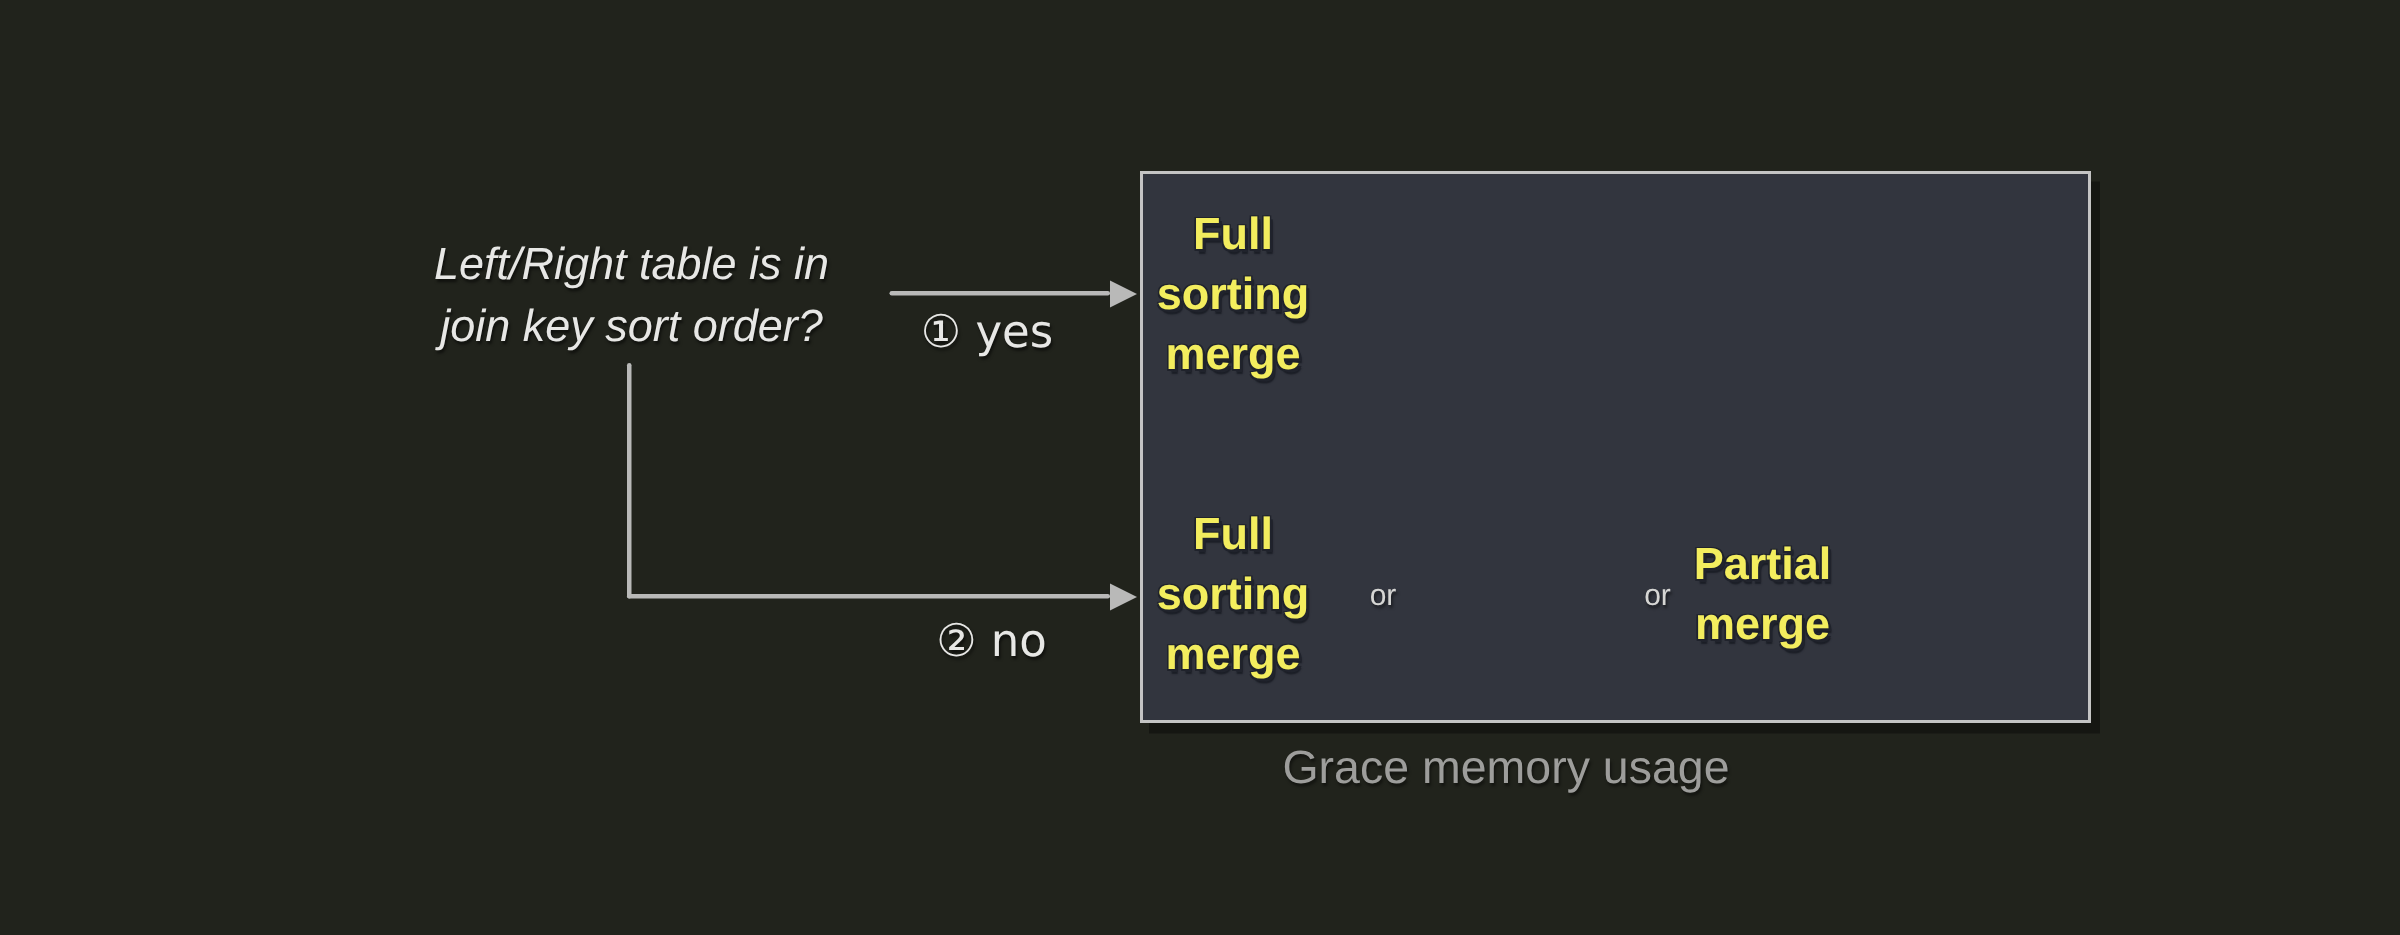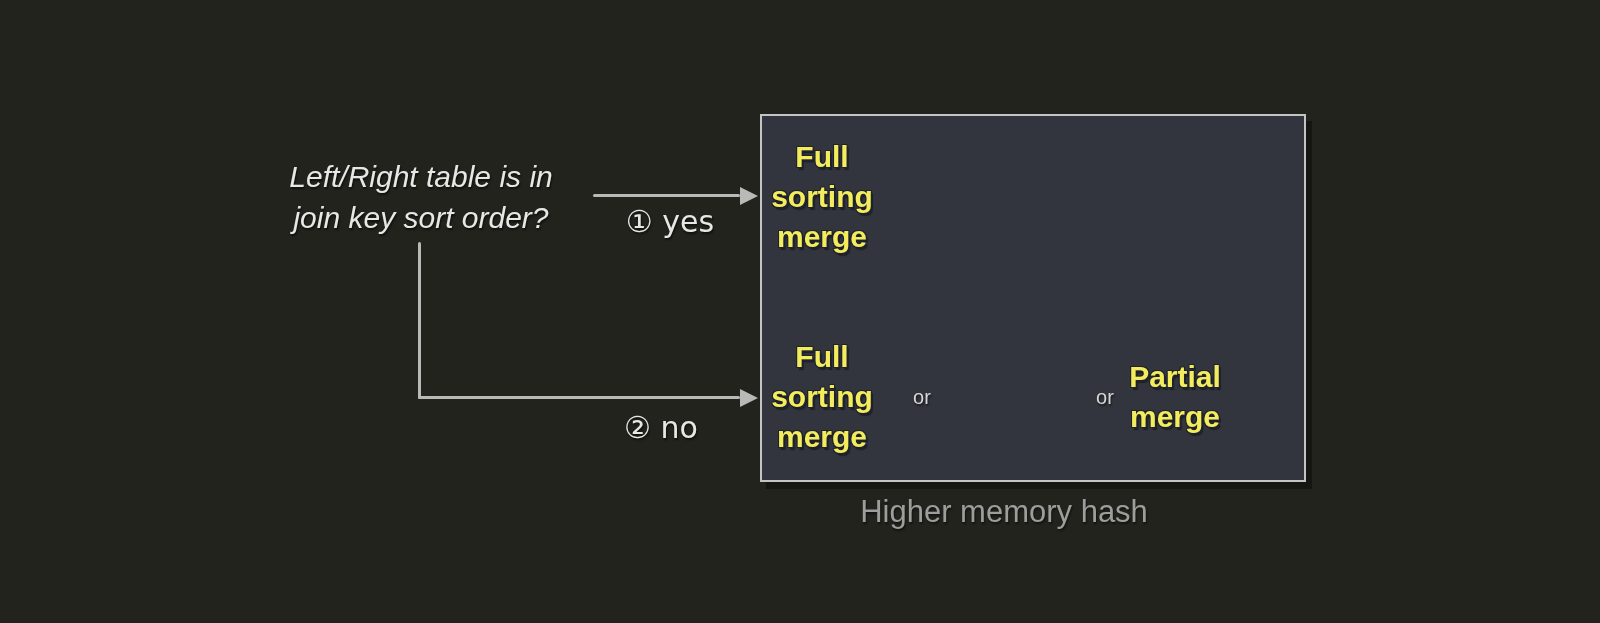--- a/index.html
+++ b/index.html
@@ -60,40 +60,40 @@
   
   .branch-label {
     position: absolute;
     transform: translateX(-50%);
     color: var(--text-white);
     font-size: 30px;
     white-space: nowrap;
     text-shadow: 1px 2px 2px rgba(0,0,0,0.55);
     font-family: "DejaVu Sans", "Liberation Sans", sans-serif;
   }
-  .yes-label { left: 658px; top: 204px; margin-left: 12px; }
+  .yes-label { left: 658px; top: 204px; }
   .no-label  { left: 661px; top: 410px; text-align: right; }
 
   
   .memory-label {
     position: absolute;
     transform: translateX(-50%);
     color: var(--text-gray);
     font-size: 31px;
     white-space: nowrap;
     text-shadow: 1px 2px 2px rgba(0,0,0,0.45);
   }
   .memory-top    { left: 1018px; top: 70px; }
   .memory-bottom { left: 1004px; top: 494px; }
 
   
   .algo-box {
     position: absolute;
     left: 760px; top: 114px;
-    width: 546px; height: 368px;
+    width: 634px; height: 368px;
     background: var(--box-bg);
     border: 2px solid var(--box-border);
     box-shadow: 6px 7px 0 rgba(0,0,0,0.35);
   }
   .algo {
     position: absolute;
     transform: translateX(-50%);
     text-align: center;
     white-space: pre-line;
     color: var(--accent-yellow);
@@ -128,21 +128,21 @@
 
   <div class="arrow-line yes-line"></div>
   <div class="arrow-head yes-head"></div>
   <div class="branch-label yes-label">① yes</div>
 
   <div class="arrow-line elbow-v"></div>
   <div class="arrow-line elbow-h"></div>
   <div class="arrow-head no-head"></div>
   <div class="branch-label no-label">②  no</div>
 
-  <div class="memory-label memory-bottom">Higher memory hash</div>
+  <div class="memory-label memory-bottom">Grace memory usage</div>
 
   <div class="algo-box">
 
     <div class="algo algo-yes-full">Full
 sorting
 merge</div>
 
     <div class="algo algo-no-full">Full
 sorting
 merge</div>

